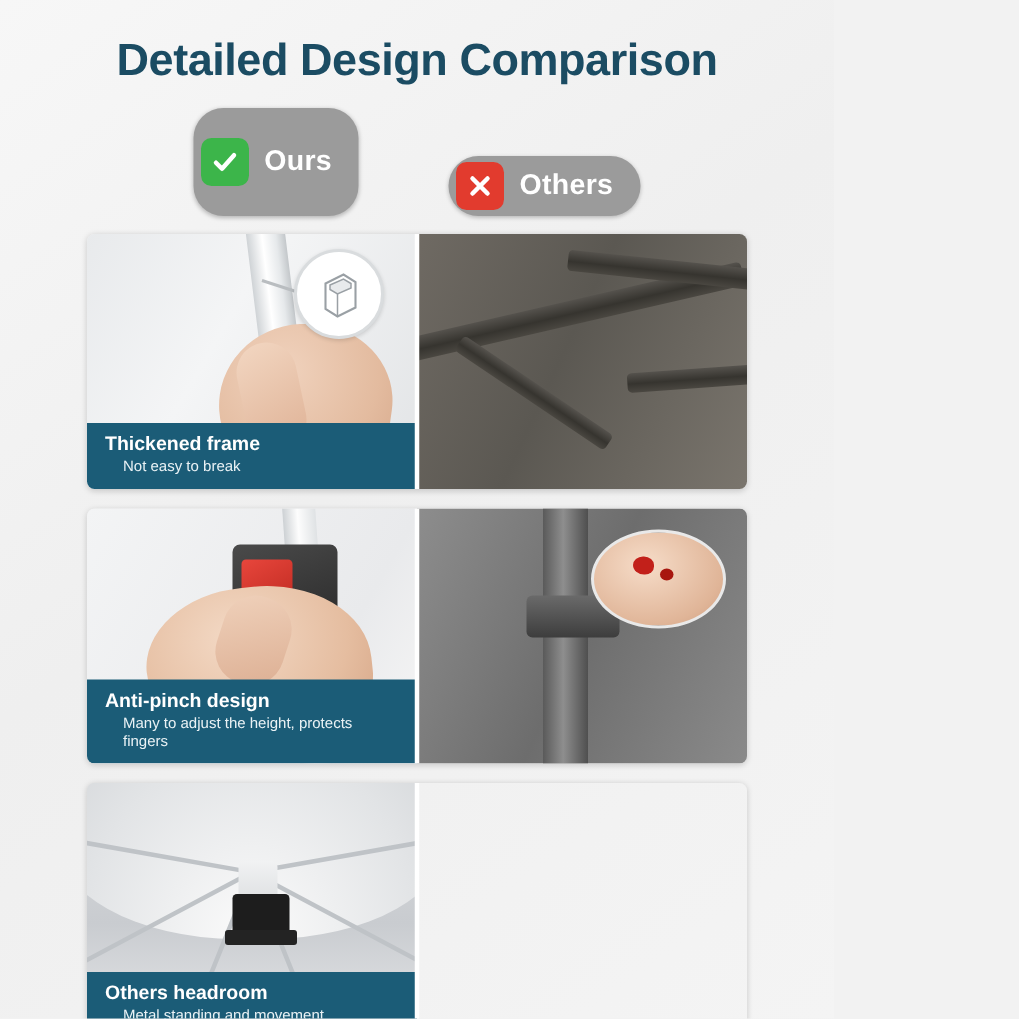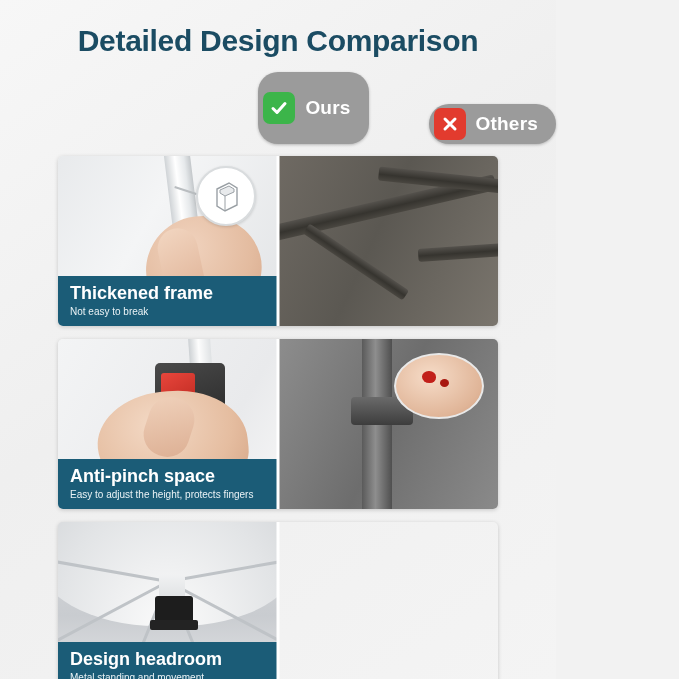--- a/index.html
+++ b/index.html
@@ -23,21 +23,21 @@
     text-align: center;
     font-size: 30px;
     font-weight: bold;
     color: #1b4c63;
     letter-spacing: -0.3px;
     padding-top: 26px;
     line-height: 1;
   }
   .legend-row {
     display: flex;
-    justify-content: flex-end;
+    justify-content: center;
     gap: 60px;
     margin-top: 16px;
   }
   .legend-pill {
     display: flex;
     align-items: center;
     border-radius: 20px;
     padding: 4px 18px 4px 5px;
     box-shadow: 0 1px 3px rgba(0,0,0,0.25);
   }
@@ -95,29 +95,30 @@
     position: absolute;
     left: 0;
     right: 0;
     bottom: 0;
     background: #1b5c77;
     color: #ffffff;
     padding: 7px 12px 8px 12px;
     box-sizing: border-box;
   }
   .cap-title {
-    font-size: 18px;
+    font-size: 13px;
     font-weight: bold;
     line-height: 1.15;
   }
   .cap-sub {
     font-size: 10px;
     line-height: 1.2;
     margin-top: 2px;
     color: #eaf2f5;
+    margin-left: 12px;
   }
   .divider {
     position: absolute;
     top: 0;
     bottom: 0;
     left: 50%;
     width: 3px;
     background: #ffffff;
     transform: translateX(-50%);
     z-index: 5;
@@ -420,22 +421,22 @@
     <div class="cmp-row">
       <div class="half r2-left">
         <div class="photo">
           <div class="r2-pole"></div>
           <div class="r2-block"></div>
           <div class="r2-redbtn"></div>
           <div class="r2-hand"></div>
           <div class="r2-finger"></div>
         </div>
         <div class="caption">
-          <div class="cap-title">Anti-pinch space</div>
-          <div class="cap-sub">Easy to adjust the height, protects fingers</div>
+          <div class="cap-title">Anti-pinch design</div>
+          <div class="cap-sub">Many to adjust the height, protects fingers</div>
         </div>
       </div>
       <div class="half r2-right">
         <div class="photo">
           <div class="r2-vpole"></div>
           <div class="r2-joint"></div>
           <div class="r2-circle">
             <div class="r2-blood"></div>
             <div class="r2-blood2"></div>
           </div>
@@ -452,21 +453,21 @@
           <div class="rib" style="left:50%;top:58px;width:150px;transform:rotate(28deg);"></div>
           <div class="rib" style="left:50%;top:58px;width:120px;transform:rotate(112deg);"></div>
           <div class="rib" style="left:50%;top:58px;width:120px;transform:rotate(68deg);"></div>
           <div class="rib" style="left:50%;top:58px;width:140px;transform:rotate(190deg);"></div>
           <div class="rib" style="left:50%;top:58px;width:140px;transform:rotate(-10deg);"></div>
           <div class="r3-hub"></div>
           <div class="r3-mech"></div>
           <div class="r3-mech2"></div>
         </div>
         <div class="caption">
-          <div class="cap-title">Design headroom</div>
+          <div class="cap-title">Others headroom</div>
           <div class="cap-sub">Metal standing and movement</div>
         </div>
       </div>
       <div class="divider"></div>
     </div>
 
   </div>
 </div>
 
 </body></html>

